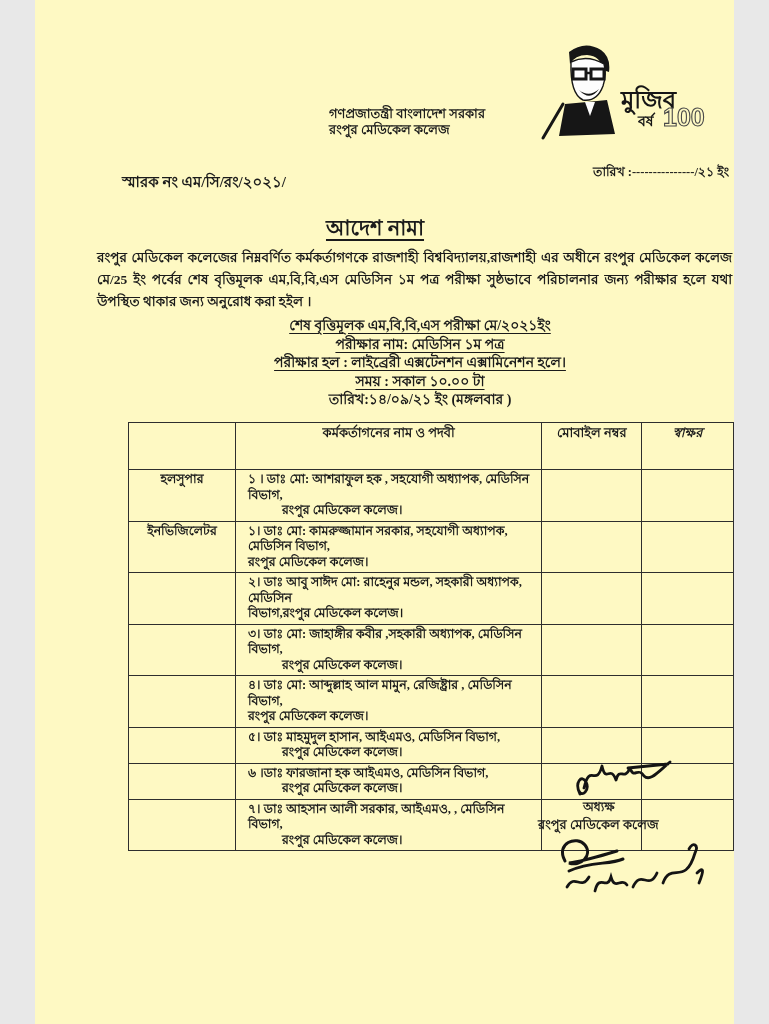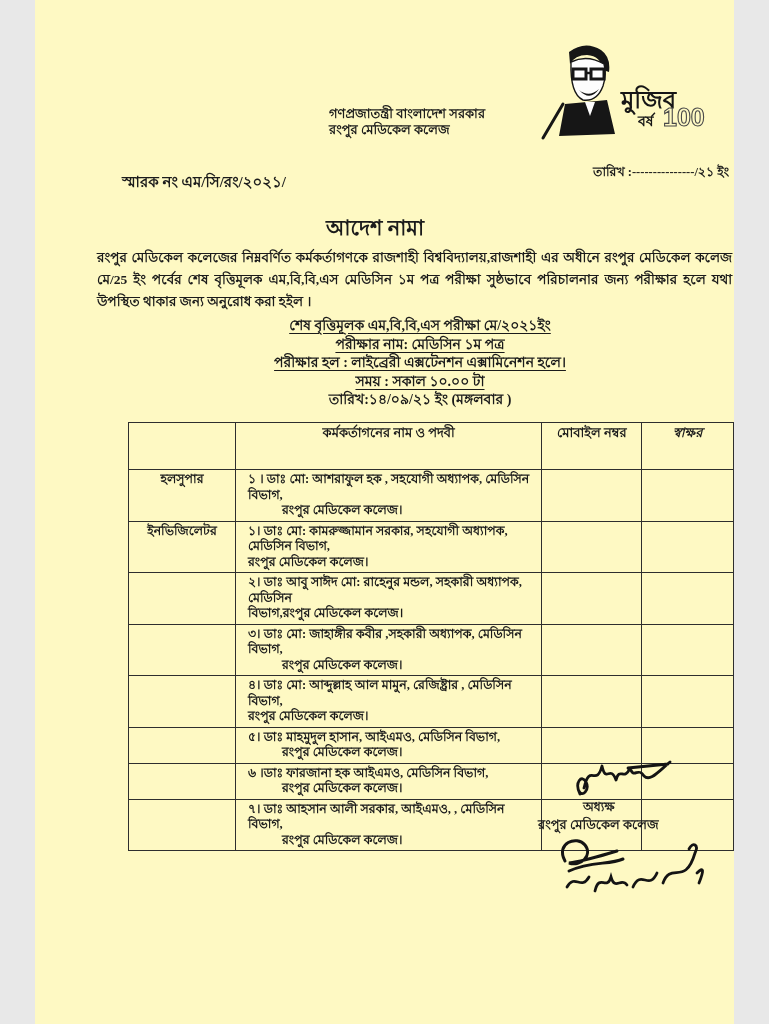--- a/index.html
+++ b/index.html
@@ -8,21 +8,21 @@
     font-family:"Liberation Serif","DejaVu Serif",serif;color:#1b1b1b;overflow:hidden;
     margin:0 auto;
   }
   .abs{position:absolute;}
   
   .gov-block{left:294px;top:106px;width:240px;text-align:left;font-size:13px;font-weight:600;line-height:16px;}
   .memo-line{left:87px;top:170px;font-size:15px;font-weight:600;}
   .date-line{left:538px;top:163px;font-size:12.5px;font-weight:600;margin-left:20px;}
   
   .order-title{left:240px;top:212px;width:200px;text-align:center;font-size:21px;font-weight:700;}
-  .order-title span{text-underline-offset:4px;}
+  .order-title span{text-decoration:underline;text-underline-offset:4px;}
   
   .body-par{left:62px;top:247px;width:671px;font-size:13.5px;font-weight:600;line-height:22px;text-align:justify;}
   
   .exam-block{left:160px;top:317px;width:450px;text-align:center;font-size:14px;font-weight:700;line-height:18.5px;}
   .exam-block .u{text-decoration:underline;text-underline-offset:3px;}
   
   .duty-table{left:93px;top:422px;}
   table{border-collapse:collapse;table-layout:fixed;}
   td{border:1.6px solid #2e2e2e;vertical-align:top;padding:2px 12px;font-size:12.5px;font-weight:600;line-height:15.5px;}
   .c-role{width:86px;text-align:center;}

